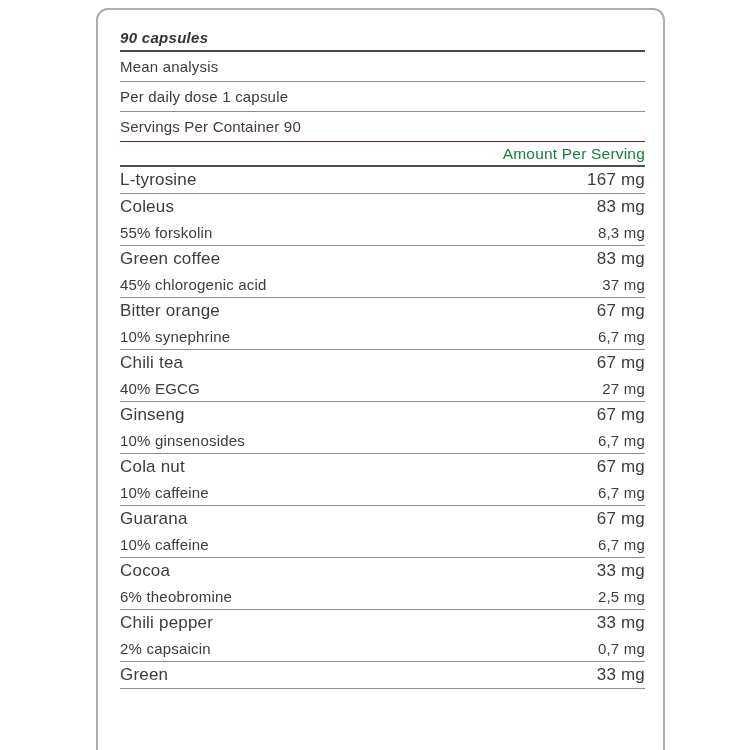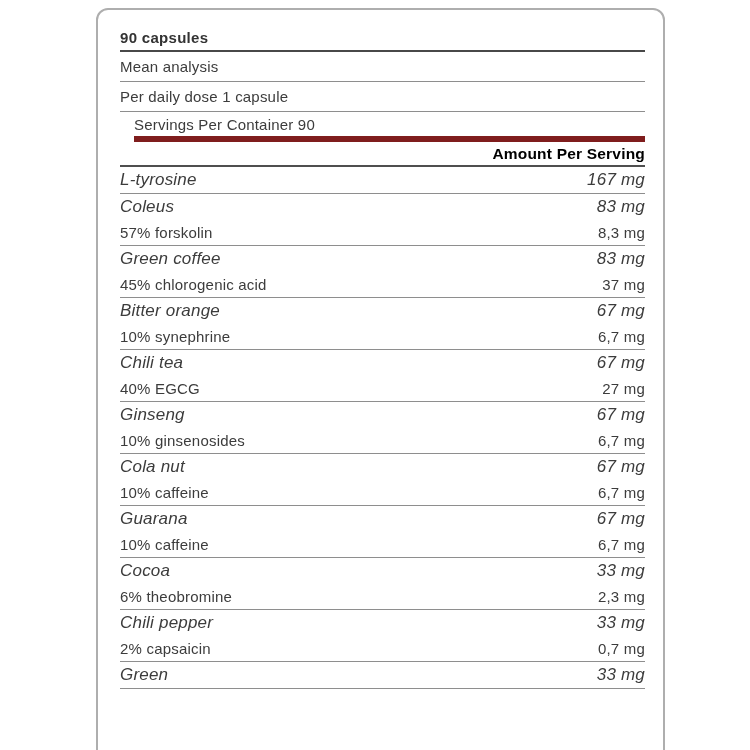--- a/index.html
+++ b/index.html
@@ -23,57 +23,58 @@
     border: 2px solid #aeaeae;
     border-radius: 12px;
     padding: 10px 18px 0 22px;
   }
   .title-row {
     height: 32px;
     display: flex;
     align-items: flex-end;
     padding-bottom: 4px;
     border-bottom: 2px solid #484848;
+    font-style: italic;
   }
   .title-row span {
     font-size: 15px;
     font-weight: 700;
     letter-spacing: 0.3px;
     color: #333333;
   }
   .header-row {
     height: 30px;
     display: flex;
     align-items: center;
     border-bottom: 1px solid #8e8e8e;
     font-size: 15px;
     letter-spacing: 0.2px;
   }
-  .header-row.dark { border-bottom: 6px solid #7f1d1d; margin-left: 14px; }
+  .header-row.dark { border-bottom: 1px solid #7f1d1d; }
   .amount-row {
     height: 25px;
     display: flex;
     align-items: center;
     justify-content: flex-end;
     border-bottom: 2px solid #4f4f4f;
   }
   .amount-row span {
     font-size: 15.5px;
-    font-weight: 700;
+    font-weight: 400;
     letter-spacing: 0.2px;
-    color: #000000;
+    color: #15803d;
   }
   .group { border-bottom: 1px solid #8e8e8e; }
   .irow {
     display: flex;
     align-items: center;
     justify-content: space-between;
     letter-spacing: 0.2px;
   }
-  .irow.main { height: 26px; font-size: 17px; font-style: italic; }
+  .irow.main { height: 26px; font-size: 17px; }
   .irow.sub  { height: 25px; font-size: 15px; }
   .irow .lbl { white-space: nowrap; }
   .irow .val { white-space: nowrap; text-align: center; }
 </style>
 </head>
 <body>
 
 <div class="card">
 
   <div class="title-row">
@@ -102,21 +103,21 @@
           <span class="lbl">L-tyrosine</span>
           <span class="val">167 mg</span>
         </div>
       </div>
       <div class="group">
         <div class="irow main">
           <span class="lbl">Coleus</span>
           <span class="val">83 mg</span>
         </div>
         <div class="irow sub">
-          <span class="lbl">57% forskolin</span>
+          <span class="lbl">55% forskolin</span>
           <span class="val">8,3 mg</span>
         </div>
       </div>
       <div class="group">
         <div class="irow main">
           <span class="lbl">Green coffee</span>
           <span class="val">83 mg</span>
         </div>
         <div class="irow sub">
           <span class="lbl">45% chlorogenic acid</span>
@@ -173,21 +174,21 @@
           <span class="val">6,7 mg</span>
         </div>
       </div>
       <div class="group">
         <div class="irow main">
           <span class="lbl">Cocoa</span>
           <span class="val">33 mg</span>
         </div>
         <div class="irow sub">
           <span class="lbl">6% theobromine</span>
-          <span class="val">2,3 mg</span>
+          <span class="val">2,5 mg</span>
         </div>
       </div>
       <div class="group">
         <div class="irow main">
           <span class="lbl">Chili pepper</span>
           <span class="val">33 mg</span>
         </div>
         <div class="irow sub">
           <span class="lbl">2% capsaicin</span>
           <span class="val">0,7 mg</span>

